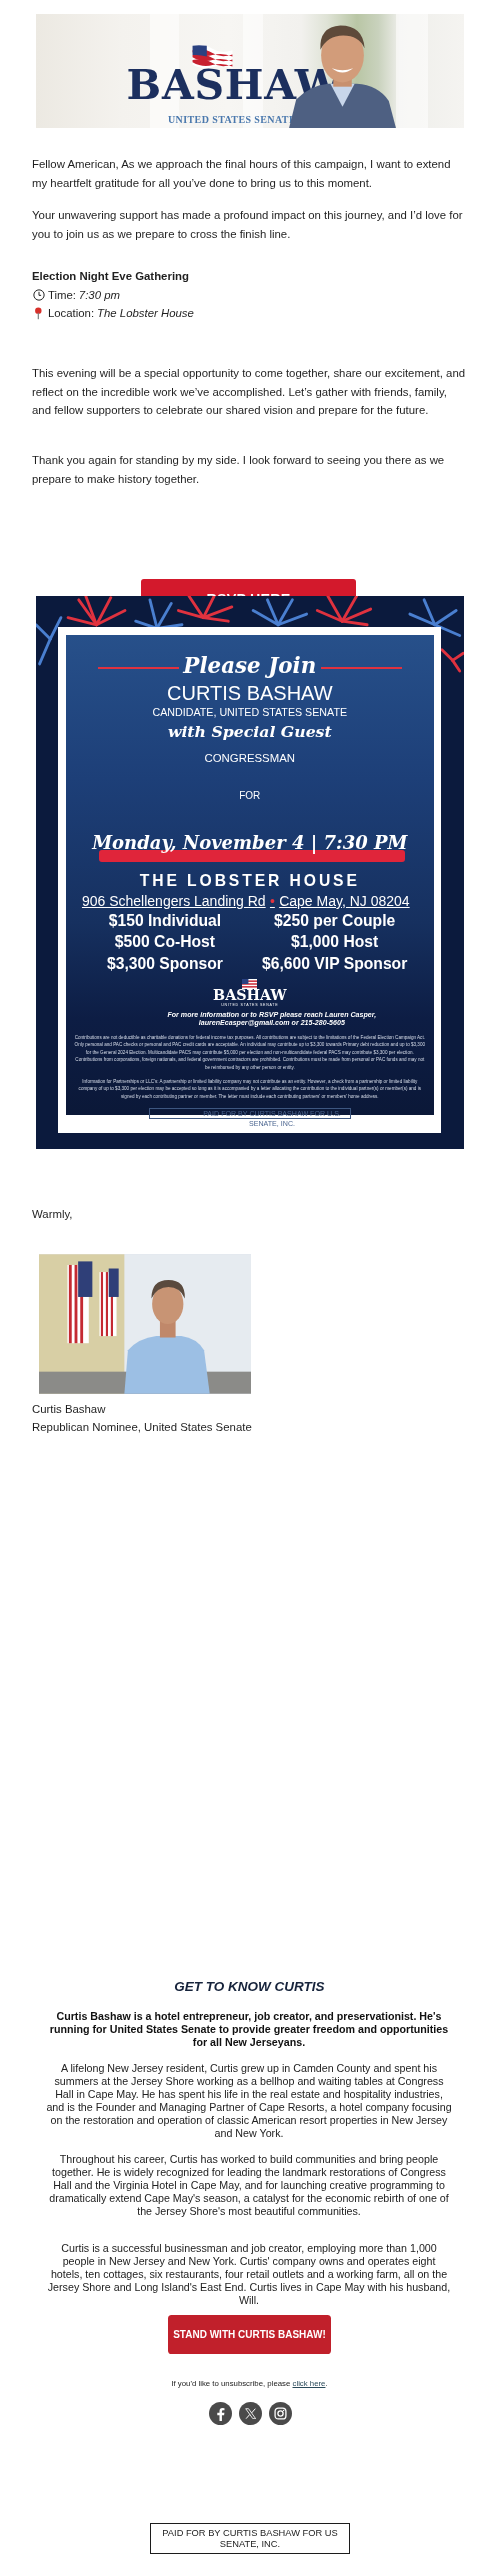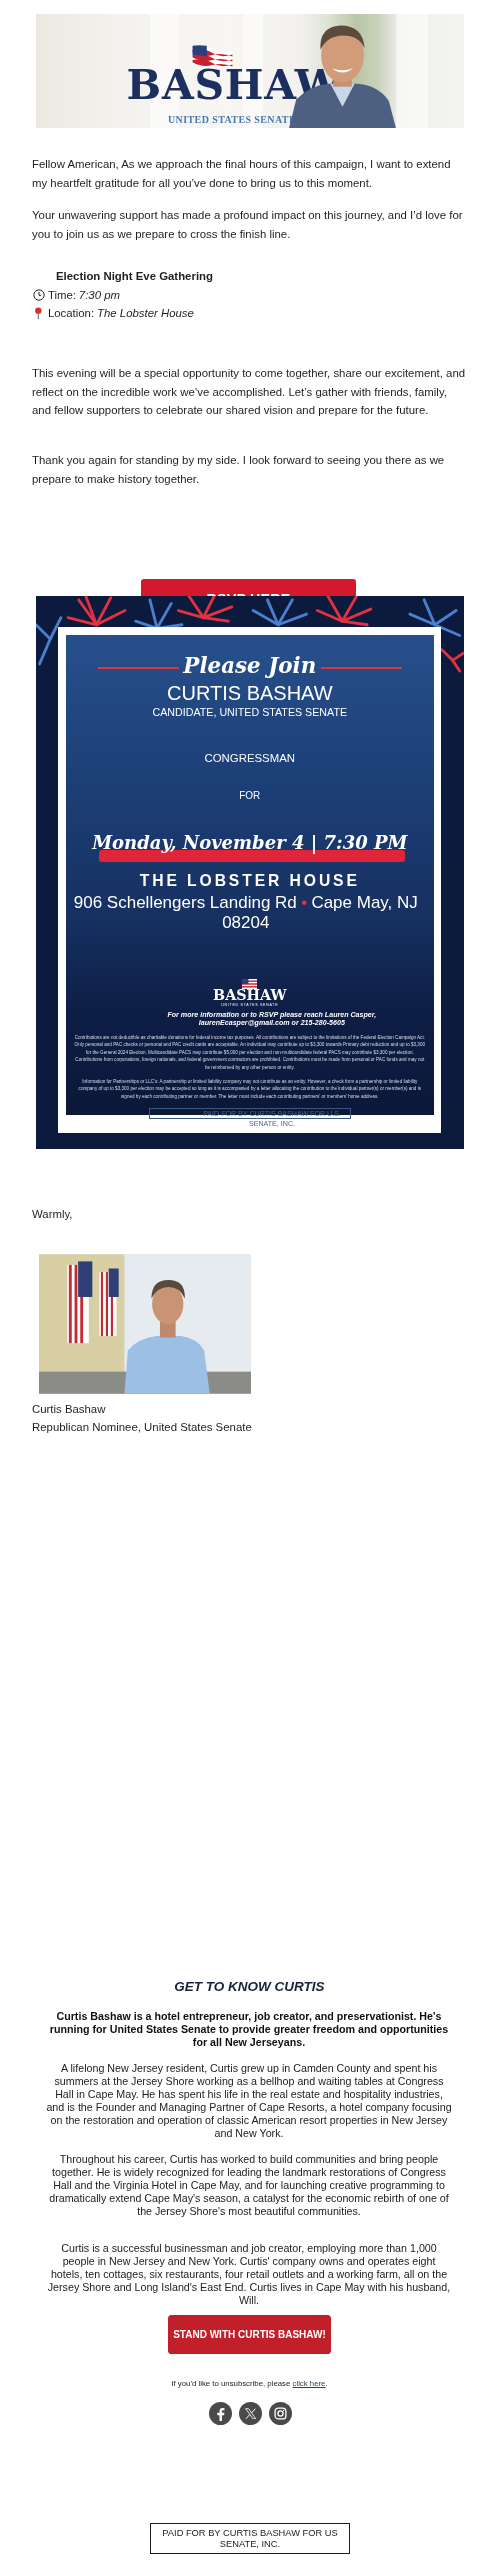--- a/index.html
+++ b/index.html
@@ -12,21 +12,21 @@
   .banner .pillar { position: absolute; top: 0; bottom: 0; background: rgba(255,255,255,0.55); }
   .banner .flag { position: absolute; left: 155px; top: 28.5px; width: 43px; height: 28.5px; }
   .banner .wordmark { position: absolute; left: 84px; top: 51px; width: 228px; text-align: center;
     font-family: "DejaVu Serif", serif; font-weight: bold; font-size: 41px; color: #1c2f5e; letter-spacing: 0.7px; line-height: 1; }
   .banner .sub { position: absolute; left: 107px; top: 100px; width: 178px; text-align: center;
     font-family: "Liberation Serif", serif; font-weight: bold; font-size: 10px; color: #4a78ad; letter-spacing: 0.4px; }
   .banner .portrait { position: absolute; left: 253px; top: 0; width: 107px; height: 114px; }
 
   .p { position: absolute; left: 32px; width: 435px; font-size: 11.4px; line-height: 18.5px; color: #1f1f1f; }
   .p i { font-style: italic; }
-  .evt-title { font-weight: bold; margin-left: 24px; }
+  .evt-title { font-weight: bold; }
   .evt-line { display: flex; align-items: center; gap: 2.9px; height: 18.5px; }
   .evt-line .ico { width: 13px; height: 13px; display: inline-flex; align-items: center; justify-content: center; }
 
   .btn-rsvp { position: absolute; left: 141px; top: 579px; width: 215px; height: 40px; background: #d3192c; border-radius: 2.9px;
     color: #fff; font-weight: bold; font-size: 14.3px; display: flex; align-items: center; justify-content: center; letter-spacing: 0.2px; }
 
   
   .flyer { position: absolute; left: 36px; top: 596px; width: 428px; height: 553px; background: #0b1a3d; overflow: hidden; }
   .flyer .frame { position: absolute; left: 22px; top: 31px; width: 383px; height: 506px; background: #fff; }
   .flyer .panel { position: absolute; left: 7.8px; top: 7.8px; width: 368px; height: 480px;
@@ -36,21 +36,21 @@
   .flyer .t1 { position: absolute; left: 0; right: 0; top: 48px; font-size: 20px; line-height: 21.4px; }
   .flyer .t2 { position: absolute; left: 0; right: 0; top: 71px; font-size: 10.7px; }
   .flyer .t3 { position: absolute; left: 0; right: 0; top: 87px; font-family: "DejaVu Serif", serif; font-style: italic; font-weight: bold; font-size: 15.7px; }
   .flyer .t4 { position: absolute; left: 0; right: 0; top: 117px; font-size: 11.4px; }
   .flyer .t5 { position: absolute; left: 0; right: 0; top: 131px; font-size: 21.4px; line-height: 23px; }
   .flyer .t6 { position: absolute; left: 0; right: 0; top: 155px; font-size: 10px; }
   .flyer .t7 { position: absolute; left: 0; right: 0; top: 164px; font-family: "DejaVu Serif", serif; font-style: italic; font-weight: bold; font-size: 28.5px; line-height: 34px; }
   .flyer .date-bar { position: absolute; left: 33px; width: 306px; top: 215px; height: 12px; background: #e0253a; border-radius: 2.9px; }
   .flyer .t8 { position: absolute; left: 0; right: 0; top: 197px; font-family: "DejaVu Serif", serif; font-style: italic; font-weight: bold; font-size: 18px; }
   .flyer .t9 { position: absolute; left: 0; right: 0; top: 237px; font-weight: bold; font-size: 15.7px; letter-spacing: 2.9px; }
-  .flyer .t10 { position: absolute; left: 0; right: 8px; top: 258px; font-size: 17px; }
+  .flyer .t10 { position: absolute; left: 0; right: 8px; top: 258px; font-size: 14px; text-decoration: underline; }
   .flyer .t10 .dot { color: #e0323f; padding: 0 4.3px; }
   .flyer .tiers { position: absolute; left: 14.3px; right: 14.3px; top: 275px; display: grid; grid-template-columns: 1fr 1fr; row-gap: 0px; }
   .flyer .tiers div { font-weight: bold; font-size: 15.7px; line-height: 21.4px; }
   .flyer .mini-flag { position: absolute; left: 176px; top: 344px; width: 15.7px; height: 10px; }
   .flyer .mini-word { position: absolute; left: 0; right: 0; top: 352px; font-family: "DejaVu Serif", serif; font-weight: bold; font-size: 14.3px; }
   .flyer .mini-sub { position: absolute; left: 0; right: 0; top: 368px; font-size: 3.6px; letter-spacing: 0.7px; }
   .flyer .info { position: absolute; left: 0; right: 0; top: 376px; font-style: italic; font-weight: bold; font-size: 7.1px; line-height: 8.6px; padding-left: 44px; }
   .flyer .disc { position: absolute; left: 8.6px; right: 8.6px; font-size: 4.6px; line-height: 7.5px; color: #d8deea; }
   .flyer .paid { position: absolute; left: 113px; top: 512px; width: 202px; height: 11.4px; border: 0.7px solid #3d5680; color: #4c6690;
     font-size: 7.1px; line-height: 10px; text-align: center; padding-left: 44px; }
@@ -184,27 +184,36 @@
         </g>
     </g>
   </svg>
   <div class="frame">
     <div class="panel">
       <div class="pj-line" style="left:32px;"></div>
       <div class="pj-line" style="right:32px;"></div>
       <div class="pj">Please Join</div>
       <div class="t1">CURTIS BASHAW</div>
       <div class="t2">CANDIDATE, UNITED STATES SENATE</div>
+      <div class="t3">with Special Guest</div>
       <div class="t4">CONGRESSMAN</div>
       <div class="t6">FOR</div>
       <div class="date-bar"></div>
       <div class="t8">Monday, November 4 | 7:30 PM</div>
       <div class="t9">THE LOBSTER HOUSE</div>
       <div class="t10">
         <span>906 Schellengers Landing Rd</span><span class="dot">•</span><span>Cape May, NJ 08204</span>
+      </div>
+      <div class="tiers">
+        <div>$150 Individual</div>
+        <div>$250 per Couple</div>
+        <div>$500 Co-Host</div>
+        <div>$1,000 Host</div>
+        <div>$3,300 Sponsor</div>
+        <div>$6,600 VIP Sponsor</div>
       </div>
       <svg class="mini-flag" viewBox="0 0 22 14">
         <rect width="22" height="14" fill="#fff"></rect>
           <rect y="2" width="22" height="2" fill="#c8202f"></rect>
           <rect y="6" width="22" height="2" fill="#c8202f"></rect>
           <rect y="10" width="22" height="2" fill="#c8202f"></rect>
           <rect width="9" height="7" fill="#2a4180"></rect>
       </svg>
       <div class="mini-word">BASHAW</div>
       <div class="mini-sub">UNITED STATES SENATE</div>

